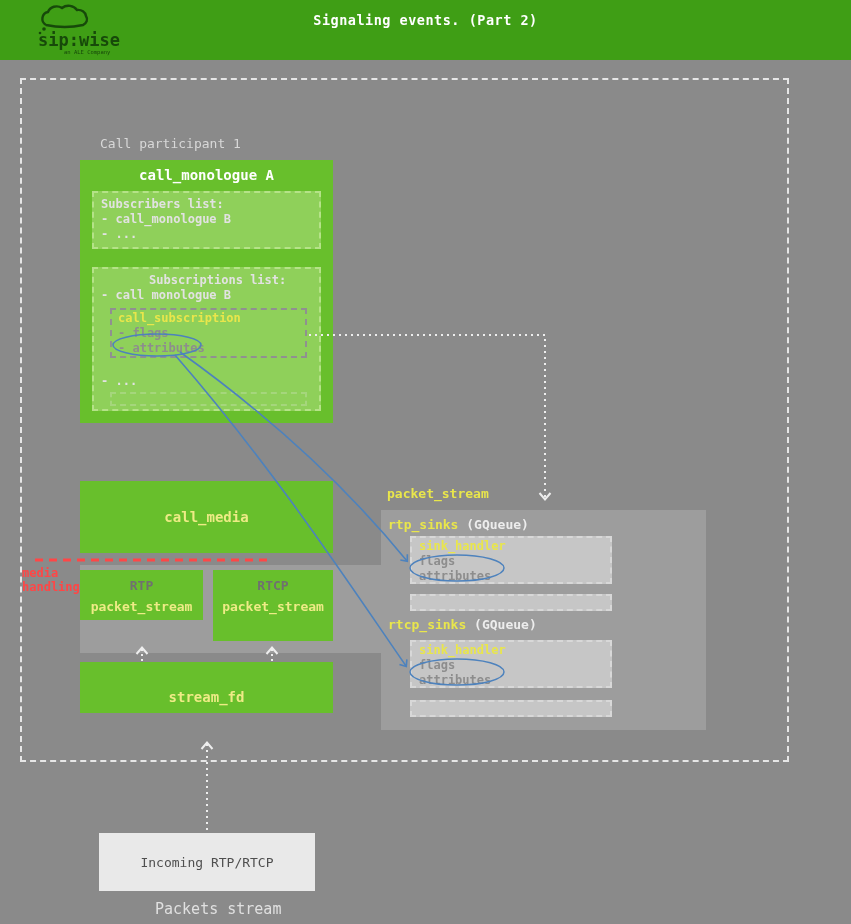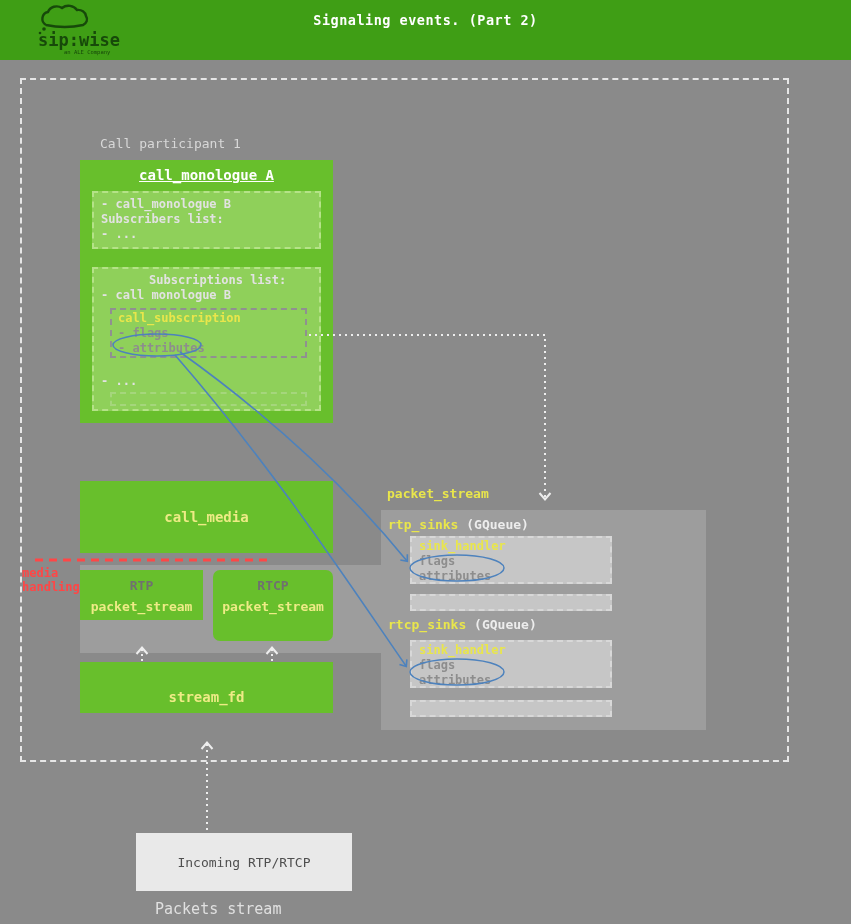--- a/index.html
+++ b/index.html
@@ -1,38 +1,38 @@
 <!DOCTYPE html>
 <html><head>
 <meta charset="utf-8">
 <style>
   * { margin:0; padding:0; box-sizing:border-box; }
   html,body { background:#8a8a8a; }
   body { font-family:"DejaVu Sans Mono", monospace; }
   #stage { position:relative; width:851px; height:924px; background:#8a8a8a; overflow:hidden; }
-  .abs { position:absolute;margin-left:37px; }
+  .abs { position:absolute; }
 
   
   .topbar { position:absolute; left:0; top:0; width:851px; height:60px; background:#3f9e15; }
   .titles { position:absolute; left:0; right:0; top:11px; text-align:center; color:#ffffff;
             font-size:13.5px; font-weight:bold; line-height:18px; letter-spacing:0.5px; }
   .logo { position:absolute; left:30px; top:4px; }
 
   
   .outer-dashed { position:absolute; left:20px; top:78px; width:769px; height:684px;
                   border:2px dashed #e6e6e6; }
 
   .lbl { position:absolute; font-weight:normal; }
 
   .green-box { position:absolute; background:#68bf2c; z-index:2; }
   .lightgreen { position:absolute; background:#8fd05a; border:2px dashed #b5e288; }
   .graypanel  { position:absolute; background:#9d9d9d; z-index:1; }
   .sinkbox    { position:absolute; background:#c6c6c6; border:2px dashed #d8d8d8; }
 
-  .c-white { color:#ffffff;text-decoration:underline; }
+  .c-white { color:#ffffff; }
   .c-paleyellow { color:#eeeb86; }
   .c-yellow { color:#e9e64b; }
   .c-graytext { color:#8d8d8d; }
   .c-listtext { color:#e2e2e2; }
   .c-red { color:#ff4646; }
   .ctr { text-align:center; }
 
   .mono-title { font-size:14px; font-weight:bold; }
   .mono-12 { font-size:12px; font-weight:bold; line-height:15px; }
   .mono-13 { font-size:13px; font-weight:bold; }
@@ -91,22 +91,22 @@
     </div>
     <div class="sinkbox" style="left:29px; top:190px; width:202px; height:17px;"></div>
   </div>
 
   <div class="lbl mono-13 c-yellow" style="left:387px; top:486px;">packet_stream</div>
 
   <div class="green-box" style="left:80px; top:160px; width:253px; height:263px;">
     <div class="mono-title c-white ctr" style="margin-top:7px;">call_monologue A</div>
 
     <div class="lightgreen" style="left:12px; top:31px; width:229px; height:58px; padding:4px 7px;">
+      <div class="mono-12 c-listtext">Subscribers list:</div>
       <div class="mono-12 c-listtext">- call_monologue B</div>
-      <div class="mono-12 c-listtext">Subscribers list:</div>
       <div class="mono-12 c-listtext">- ...</div>
     </div>
 
     <div class="lightgreen" style="left:12px; top:107px; width:229px; height:144px;">
       <div class="mono-12 c-listtext" style="position:absolute; left:7px; top:4px;margin-left:48px;">Subscriptions list:</div>
       <div class="mono-12 c-listtext" style="position:absolute; left:7px; top:19px;">- call monologue B</div>
 
       <div class="subbox" style="left:16px; top:39px; width:197px; height:50px; padding:1px 6px;">
         <div class="mono-12 c-yellow">call_subscription</div>
         <div class="mono-12 c-graytext">- flags</div>
@@ -125,21 +125,21 @@
   <div class="lbl mono-12 c-red" style="left:22px; top:566px; line-height:14px;">
     <div>media</div>
     <div>handling</div>
   </div>
 
   <div class="green-box ctr" style="left:80px; top:570px; width:123px; height:50px;">
     <div class="mono-13" style="margin-top:8px; color:#707070;">RTP</div>
     <div class="mono-13 c-paleyellow" style="margin-top:6px;">packet_stream</div>
   </div>
 
-  <div class="green-box ctr" style="left:213px; top:570px; width:120px; height:71px;border-radius:7px;">
+  <div class="green-box ctr" style="left:213px; top:570px; width:120px; height:71px;">
     <div class="mono-13" style="margin-top:8px; color:#707070;">RTCP</div>
     <div class="mono-13 c-paleyellow" style="margin-top:6px;">packet_stream</div>
   </div>
 
   <div class="green-box ctr" style="left:80px; top:662px; width:253px; height:51px; line-height:69px;">
     <span class="mono-title c-paleyellow">stream_fd</span>
   </div>
 
   <div class="abs ctr" style="left:99px; top:833px; width:216px; height:58px; line-height:58px; background:#e9e9e9;">
     <span style="font-size:13px; color:#4f4f4f;">Incoming RTP/RTCP</span>

